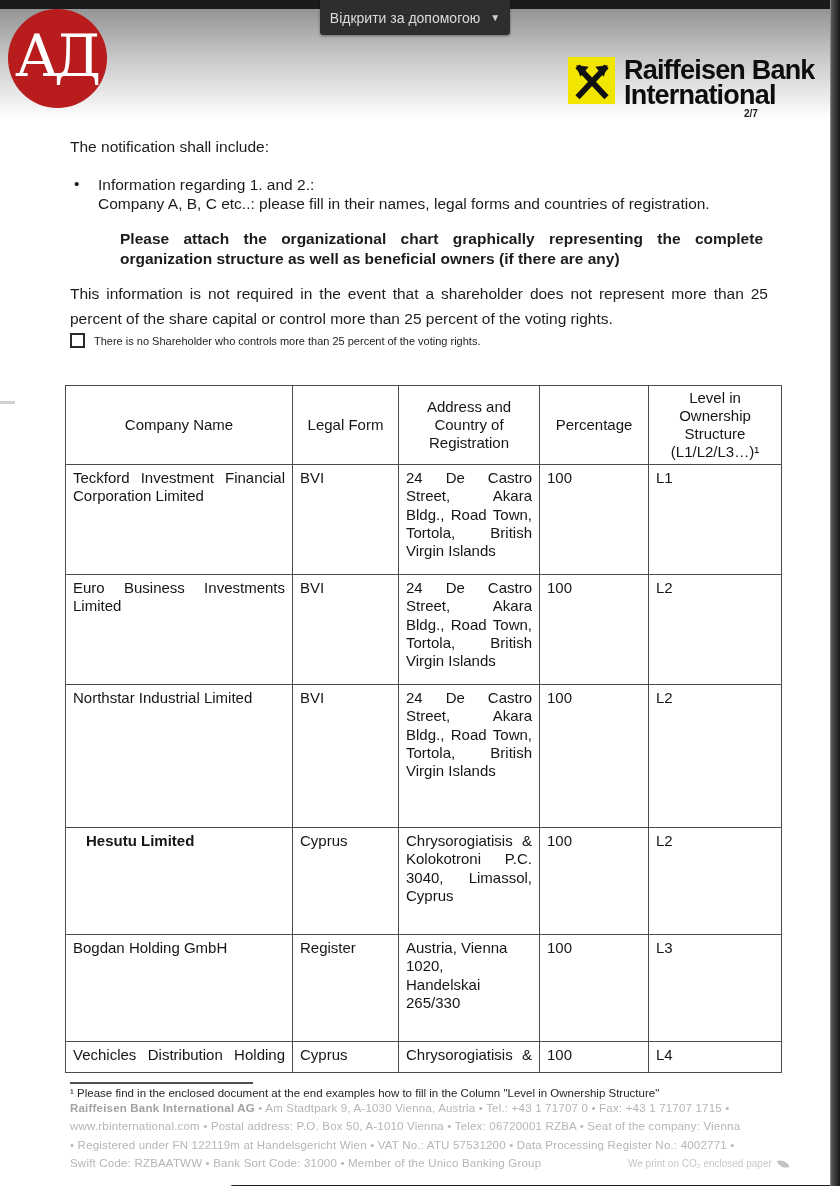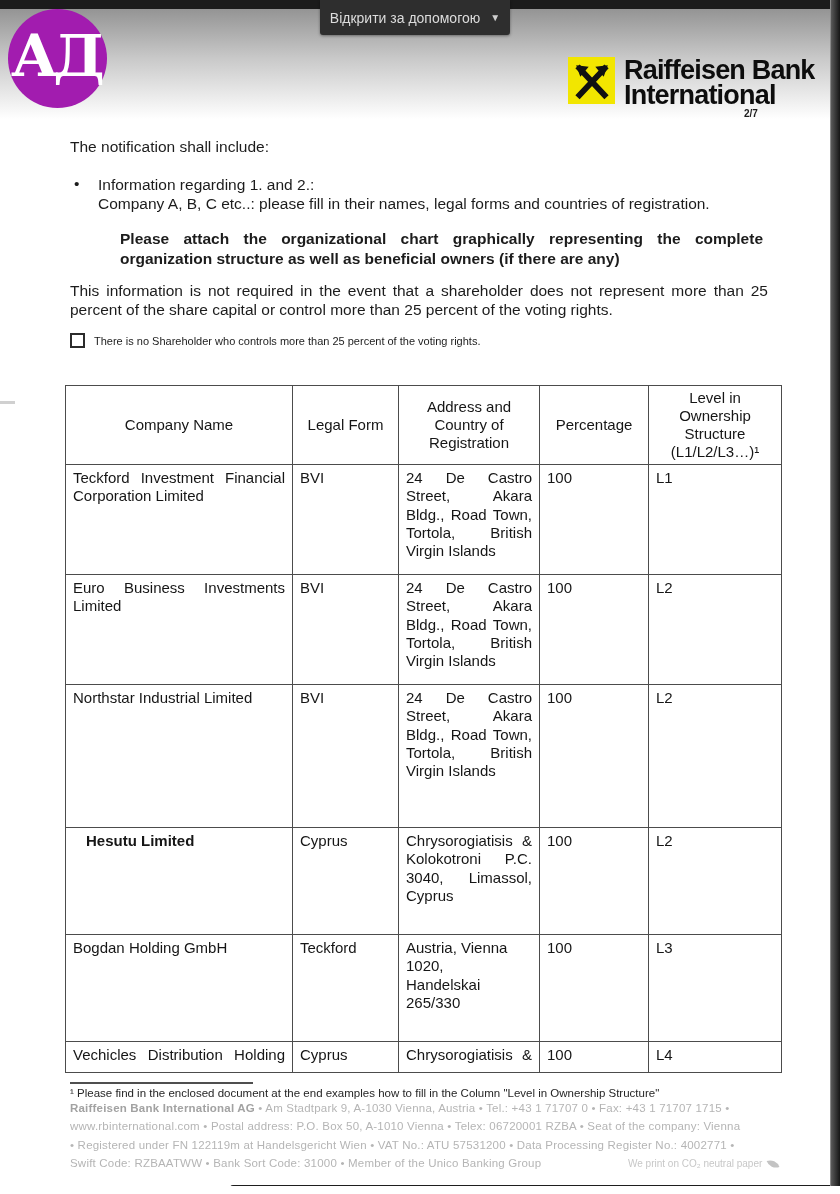--- a/index.html
+++ b/index.html
@@ -39,22 +39,22 @@
     position: absolute; left: 230px; top: 1185px; width: 610px; height: 9px;
     background: #1e1e1e; border-radius: 3px 0 0 0; z-index: 8;
   }
   .left-tick {
     position: absolute; left: 0; top: 401px; width: 15px; height: 3px;
     background: #d0d0d0; z-index: 2;
   }
   
   .stamp {
     position: absolute; left: 8px; top: 9px; width: 99px; height: 99px;
-    background: #a21caf; border-radius: 50%; z-index: 7;
-    display: flex; align-items: center; justify-content: center; font-weight: bold;
+    background: #b91c1c; border-radius: 50%; z-index: 7;
+    display: flex; align-items: center; justify-content: center;
   }
   .stamp span {
     font-family: "DejaVu Serif", serif; color: #fff;
     font-size: 58px; letter-spacing: -5px; padding-right: 4px; padding-bottom: 6px;
   }
   
   .brand { position: absolute; left: 533px; top: 57px; display: flex; gap: 9px; z-index: 3; margin-left: 35px; }
   .brand-box {
     width: 47px; height: 47px; background: var(--brand_yellow, #f2e600);
     display: flex; align-items: center; justify-content: center; flex: none;
@@ -65,21 +65,21 @@
   .intro { position: absolute; left: 70px; top: 138px; font-size: 15.5px; }
   .bullet-item { position: absolute; left: 74px; top: 175px; display: flex; width: 690px; }
   .bullet-item .dot { width: 24px; font-size: 15.5px; }
   .bullet-item .btext { font-size: 15.5px; line-height: 19px; }
   .attach-note {
     position: absolute; left: 120px; top: 229px; width: 643px;
     font-size: 15.5px; font-weight: 700; line-height: 19.5px; text-align: justify;
   }
   .exemption {
     position: absolute; left: 70px; top: 281px; width: 698px;
-    font-size: 15.5px; line-height: 19px; text-align: justify;
+    font-size: 15.5px; line-height: 25px; text-align: justify;
   }
   .checkbox-row { position: absolute; left: 70px; top: 333px; display: flex; align-items: center; gap: 9px; }
   .cbox { width: 15px; height: 15px; border: 2px solid #2b2b2b; background: #fff; flex: none; }
   .checkbox-row label { font-size: 11px; }
   
   .otable { position: absolute; left: 65px; top: 385px; z-index: 2; }
   table { border-collapse: collapse; table-layout: fixed; width: 716px; font-size: 15px; color: #161616; }
   th, td { border: 1.6px solid var(--border_gray, #4c4c4c); background: #fff; }
   th { font-weight: 400; text-align: center; vertical-align: middle; line-height: 18px; padding: 3px 10px; height: 73px; }
   td { vertical-align: top; text-align: left; line-height: 18.3px; padding: 4px 7px; overflow: hidden; }
@@ -205,21 +205,21 @@
         </tr>
         <tr class="r3">
           <td class="c-company">Hesutu Limited</td>
           <td class="c-legal">Cyprus</td>
           <td class="c-address">Chrysorogiatisis &amp; Kolokotroni P.C. 3040, Limassol, Cyprus</td>
           <td class="c-pct">100</td>
           <td class="c-level">L2</td>
         </tr>
         <tr class="r4">
           <td class="c-company">Bogdan Holding GmbH</td>
-          <td class="c-legal">Teckford</td>
+          <td class="c-legal">Register</td>
           <td class="c-address">Austria, Vienna
 1020,
 Handelskai
 265/330</td>
           <td class="c-pct">100</td>
           <td class="c-level">L3</td>
         </tr>
         <tr class="r5">
           <td class="c-company">Vechicles Distribution Holding</td>
           <td class="c-legal">Cyprus</td>
@@ -235,20 +235,20 @@
   <div class="footnote">¹ Please find in the enclosed document at the end examples how to fill in the Column "Level in Ownership Structure"</div>
 
   <div class="footer-contact">
     <div><span class="co-bold">Raiffeisen Bank International AG</span><span> • Am Stadtpark 9, A-1030 Vienna, Austria • Tel.: +43 1 71707 0 • Fax: +43 1 71707 1715 •</span></div>
     <div>www.rbinternational.com • Postal address: P.O. Box 50, A-1010 Vienna • Telex: 06720001 RZBA • Seat of the company: Vienna</div>
     <div>• Registered under FN 122119m at Handelsgericht Wien • VAT No.: ATU 57531200 • Data Processing Register No.: 4002771 •</div>
     <div>Swift Code: RZBAATWW • Bank Sort Code: 31000 • Member of the Unico Banking Group</div>
   </div>
 
   <div class="eco-note">
-    <span>We print on CO₂ neutral paper</span>
+    <span>We print on CO₂ enclosed paper</span>
     <span class="leaf"></span>
   </div>
 
   <div class="bottom-bar"></div>
   <div class="right-edge"></div>
 
 </div>
 
 </body></html>

